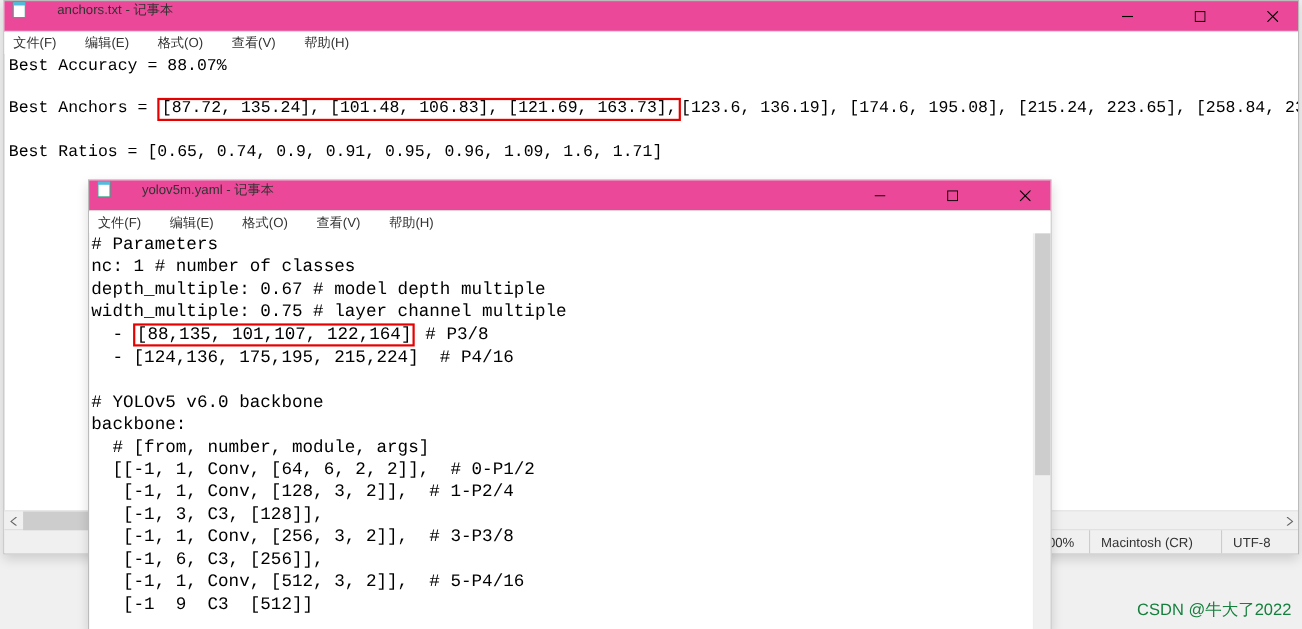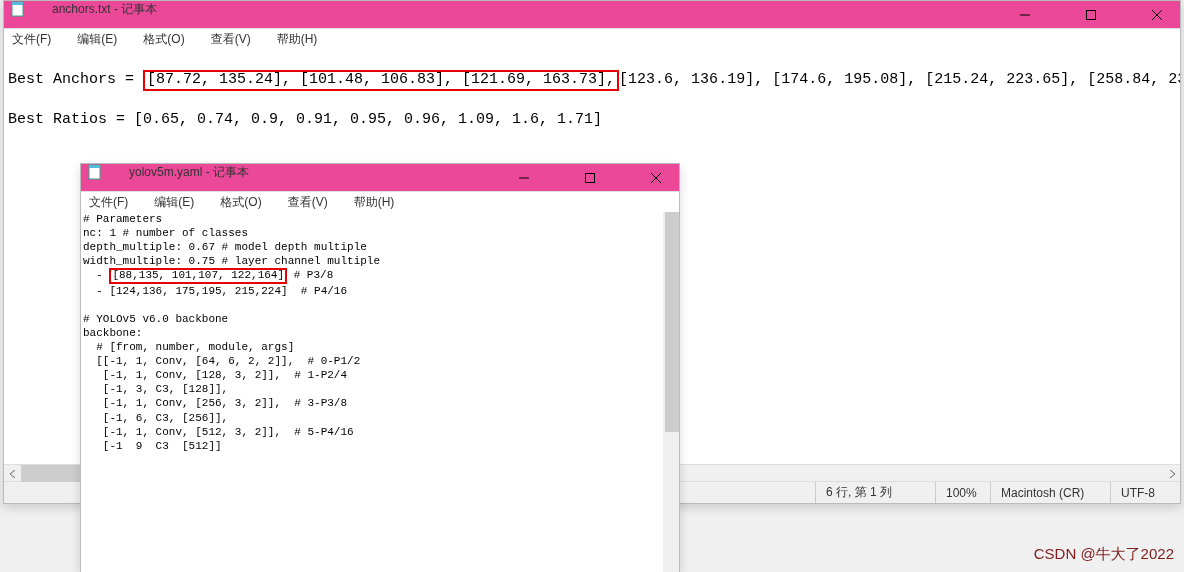--- a/index.html
+++ b/index.html
@@ -14,21 +14,21 @@
     }
     .window {
       position: absolute;
       background: #fff;
       border: 1px solid #bbb;
       box-shadow: 0 4px 10px rgba(0,0,0,0.15);
       display: flex;
       flex-direction: column;
     }
     .win1 { left: 3px; top: 0; width: 1178px; height: 504px; }
-    .win2 { left: 80px; top: 163px; width: 600px; height: 410px; z-index: 10; }
+    .win2 { left: 80px; top: 163px; width: 876px; height: 410px; z-index: 10; }
     .titlebar {
       height: 28px;
       display: flex;
       background: #ec4899;
       border-bottom: 1px solid #e0e0e0;
       gap: 20px;
     }
     .titlebar .icon {
       width: 16px; height: 16px;
       margin: 0 6px;
@@ -117,27 +117,27 @@
       position:absolute;
       right:0; top:0; width:16px; bottom:0;
       background:#f0f0f0;
       border-left:1px solid #eee;
     }
     .vscroll .vthumb {
       position:absolute; left:1px; top:0; width:14px; height:220px;
       background:#cdcdcd;
     }
     .content2 {
-      font-size: 11px;
+      font-size: 16px;
       padding: 0 4px 0 2px;
     }
     .watermark {
       position:absolute;
       right:10px; bottom:8px;
-      color:#7f1d1d;
+      color:#15803d;
       font-size:15px;
       z-index:50;
       font-family: "Microsoft YaHei", sans-serif;
     }
   </style>
 </head>
 <body>
 
 <div class="window win1">
   <div class="titlebar">
@@ -167,20 +167,21 @@
       </div>
   </div>
   <div class="menubar">
     <span>文件(F)</span>
     <span>编辑(E)</span>
     <span>格式(O)</span>
     <span>查看(V)</span>
     <span>帮助(H)</span>
   </div>
   <div class="content">
+    <span class="line">Best Accuracy = 88.07%</span>
     <span class="line">&nbsp;</span>
     <span class="line">
       <span>Best Anchors = </span><span class="highlight"> [87.72, 135.24], [101.48, 106.83], [121.69, 163.73], </span><span>[123.6, 136.19], [174.6, 195.08], [215.24, 223.65], [258.84, 238.41], [264.55, 165.4], [387.2, 226.11]]</span>
     </span>
     <span class="line">&nbsp;</span>
     <span class="line">Best Ratios = [0.65, 0.74, 0.9, 0.91, 0.95, 0.96, 1.09, 1.6, 1.71]</span>
   </div>
   <div class="scrollbar-h">
     <div class="hsb-btn">
         <svg width="8" height="8">

